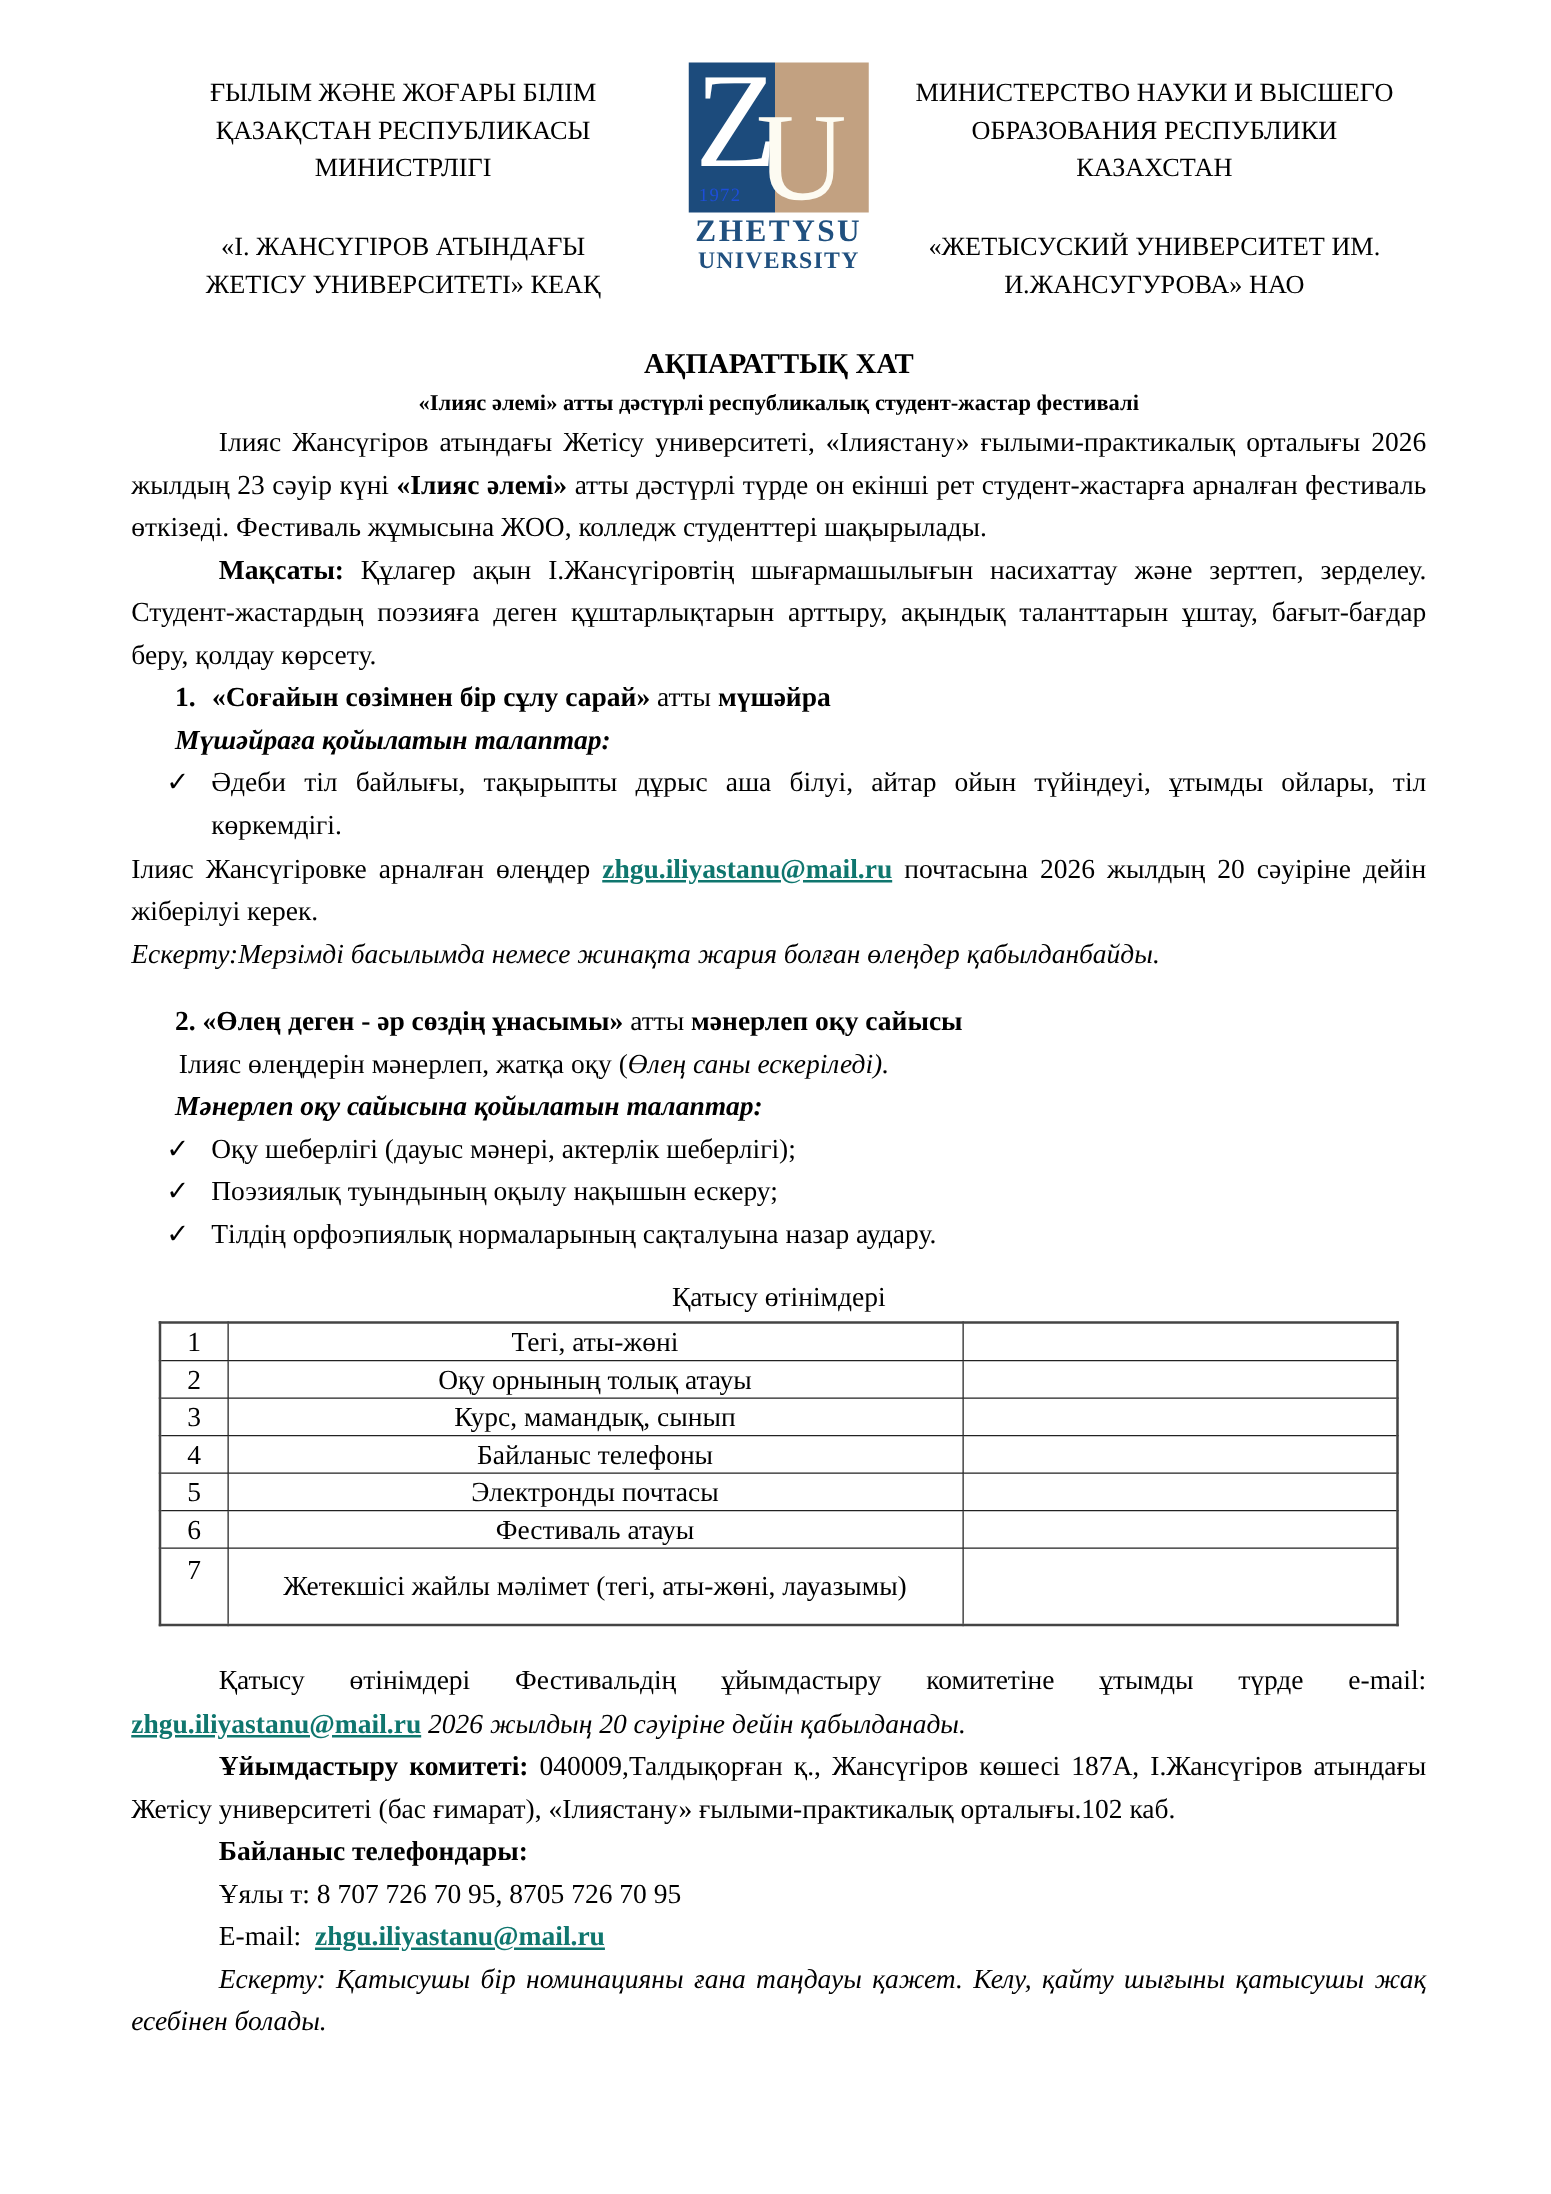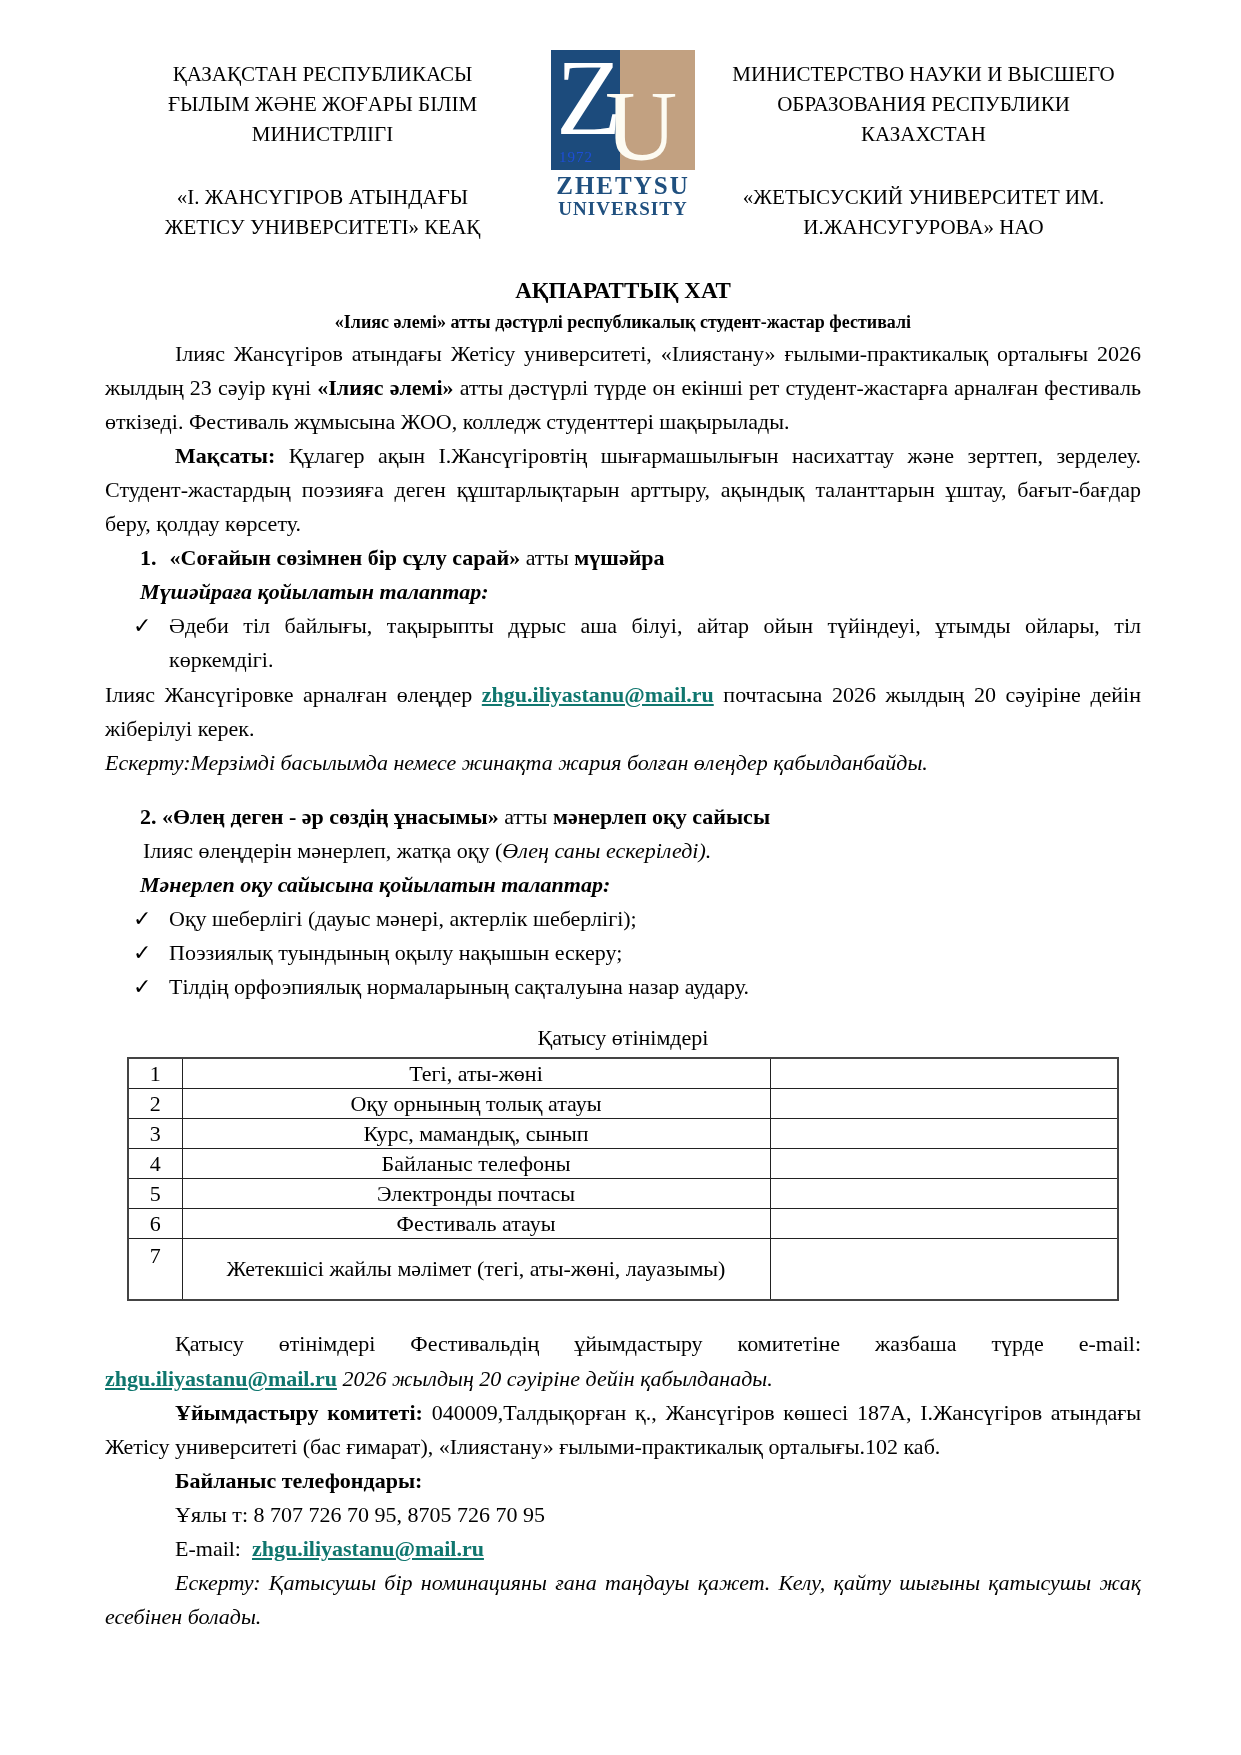--- a/index.html
+++ b/index.html
@@ -63,22 +63,22 @@
   .final-note { text-align:justify; text-indent:70px; font-style:italic; }
 </style>
 </head>
 <body>
 
 <div class="page">
 
   <div class="letterhead">
     <div class="hcol">
       <div class="org-block">
+        <div>ҒЫЛЫМ ЖӘНЕ  ЖОҒАРЫ БІЛІМ</div>
         <div>ҚАЗАҚСТАН РЕСПУБЛИКАСЫ</div>
-        <div>ҒЫЛЫМ ЖӘНЕ  ЖОҒАРЫ БІЛІМ</div>
         <div>МИНИСТРЛІГІ</div>
       </div>
       <div>
         <div>«І. ЖАНСҮГІРОВ АТЫНДАҒЫ</div>
         <div>ЖЕТІСУ УНИВЕРСИТЕТІ»  КЕАҚ</div>
       </div>
     </div>
 
     <div class="logo">
       <div class="logo-squares">
@@ -183,21 +183,21 @@
         <td class="c-value"></td>
       </tr>
       <tr>
         <td class="c-num" style="vertical-align:top; padding-top:3px;">7</td>
         <td class="c-label" style="height:62px;">Жетекшісі жайлы мәлімет (тегі, аты-жөні, лауазымы)</td>
         <td class="c-value"></td>
       </tr>
     </tbody>
   </table>
 
-  <p class="para apply-para"><span>Қатысу  өтінімдері  Фестивальдің  ұйымдастыру  комитетіне  жазбаша  түрде  e-mail: </span><a class="email-link">zhgu.iliyastanu@mail.ru</a><span class="italic">  2026 жылдың 20 сәуіріне дейін қабылданады.</span></p>
+  <p class="para apply-para"><span>Қатысу  өтінімдері  Фестивальдің  ұйымдастыру  комитетіне  ұтымды  түрде  e-mail: </span><a class="email-link">zhgu.iliyastanu@mail.ru</a><span class="italic">  2026 жылдың 20 сәуіріне дейін қабылданады.</span></p>
 
   <p class="para"><span class="bold">Ұйымдастыру  комитеті:</span><span> 040009,Талдықорған  қ.,  Жансүгіров  көшесі  187А, І.Жансүгіров атындағы Жетісу  университеті (бас ғимарат), «Ілиястану» ғылыми-практикалық орталығы.102 каб.</span></p>
 
   <div class="contact-line bold">Байланыс телефондары:</div>
   <div class="contact-line">Ұялы т: 8 707 726 70 95, 8705 726 70 95</div>
   <div class="contact-line"><span>E-mail:</span>&nbsp; <a class="email-link">zhgu.iliyastanu@mail.ru</a></div>
 
   <p class="final-note">Ескерту: Қатысушы бір номинацияны ғана таңдауы қажет.  Келу, қайту шығыны қатысушы жақ есебінен болады.</p>
 
 </div>

